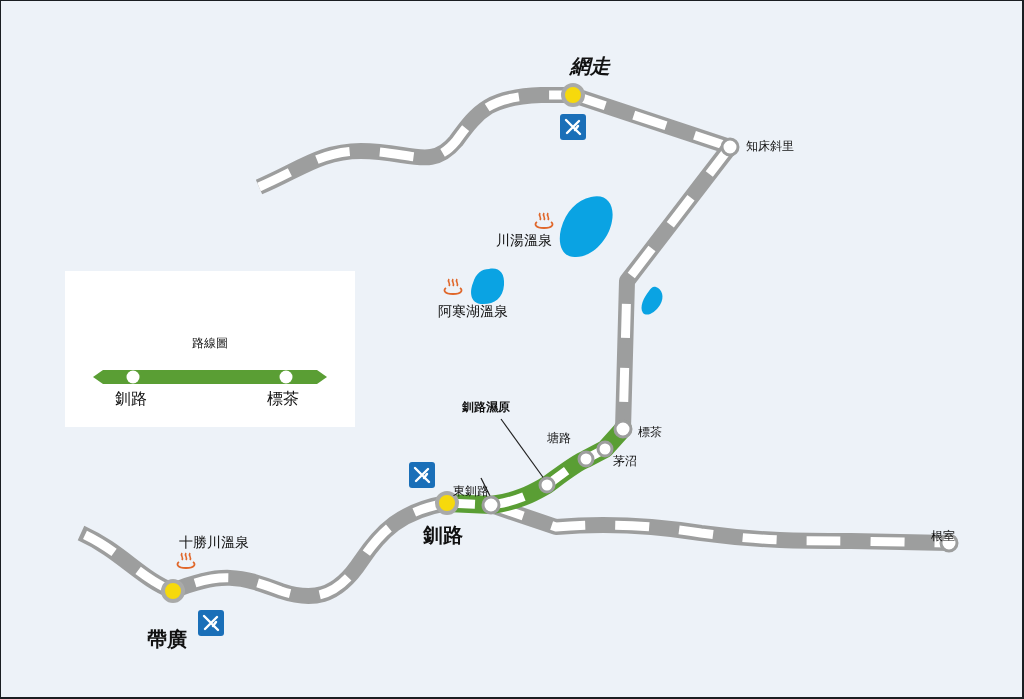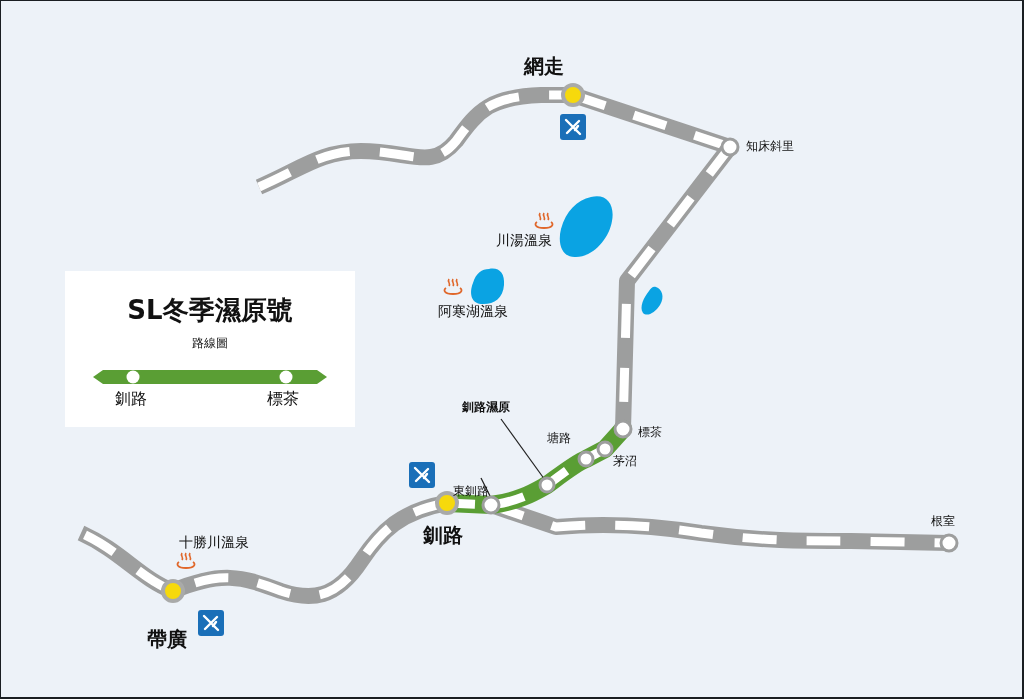--- a/index.html
+++ b/index.html
@@ -87,29 +87,29 @@
     <circle class="station-white" cx="622" cy="428" r="8"></circle>
     <circle class="station-white" cx="604" cy="448" r="7"></circle>
     <circle class="station-white" cx="585" cy="458" r="7"></circle>
     <circle class="station-white" cx="546" cy="484" r="7"></circle>
     <circle class="station-white" cx="490" cy="504" r="8"></circle>
     <circle class="station-major" cx="446" cy="502" r="10"></circle>
     <circle class="station-white" cx="948" cy="542" r="8"></circle>
     <circle class="station-major" cx="172" cy="590" r="10"></circle>
   </svg>
 
-  <div class="label major" style="left:523px; top:52px;">網走</div>
+  <div class="label major" style="left:569px; top:52px;font-style:italic;">網走</div>
   <div class="label minor" style="left:745px; top:137px;">知床斜里</div>
   <div class="label minor" style="left:637px; top:423px;">標茶</div>
   <div class="label minor" style="left:612px; top:452px;">茅沼</div>
   <div class="label minor" style="left:546px; top:429px;text-align:center;">塘路</div>
   <div class="label minor" style="left:461px; top:398px;font-weight:bold;">釧路濕原</div>
   <div class="label minor" style="left:452px; top:457px;margin-top:25px;">東釧路</div>
   <div class="label major" style="left:422px; top:521px;">釧路</div>
-  <div class="label minor" style="left:930px; top:512px;">根室</div>
+  <div class="label minor" style="left:930px; top:527px;">根室</div>
   <div class="label major" style="left:146px; top:609px;margin-top:16px;">帶廣</div>
 
   <div class="airport" style="left:559px; top:113px;">
     <svg width="20" height="20" viewBox="0 0 20 20">
       <path d="M3,3 L17,17 M16,4 L4,16 M12,13 L15,9" stroke="#fff" stroke-width="2.4" fill="none" stroke-linecap="round"></path>
     </svg>
   </div>
   <div class="airport" style="left:408px; top:461px;">
     <svg width="20" height="20" viewBox="0 0 20 20">
       <path d="M3,3 L17,17 M16,4 L4,16 M12,13 L15,9" stroke="#fff" stroke-width="2.4" fill="none" stroke-linecap="round"></path>
@@ -133,21 +133,20 @@
   </svg>
   <div class="label onsen" style="left:437px; top:302px;">阿寒湖溫泉</div>
 
   <div class="label onsen" style="left:178px; top:533px;">十勝川溫泉</div>
   <svg class="onsen-icon" style="left:174px; top:550px;" viewBox="0 0 22 20">
     <path d="M7,2 C5,5 9,6 7,9 M11,2 C9,5 13,6 11,9 M15,2 C13,5 17,6 15,9" stroke="#e0672a" stroke-width="1.6" fill="none"></path>
     <path d="M4,11 C1,13 2,17 11,17 C20,17 21,13 18,11" stroke="#e0672a" stroke-width="1.8" fill="none"></path>
   </svg>
 
   <div class="legend">
-    <div class="legend-title">SL冬季濕原號</div>
     <div class="legend-subtitle">路線圖</div>
     <svg class="legend-bar" width="234" height="20" viewBox="0 0 234 20">
       <path d="M0,10 L10,3 L224,3 L234,10 L224,17 L10,17 Z" fill="#5a9e34"></path>
       <circle cx="40" cy="10" r="6.5" fill="#fff"></circle>
       <circle cx="193" cy="10" r="6.5" fill="#fff"></circle>
     </svg>
     <div class="legend-stop-label" style="left:50px;">釧路</div>
     <div class="legend-stop-label" style="left:202px;">標茶</div>
   </div>
 </div>

